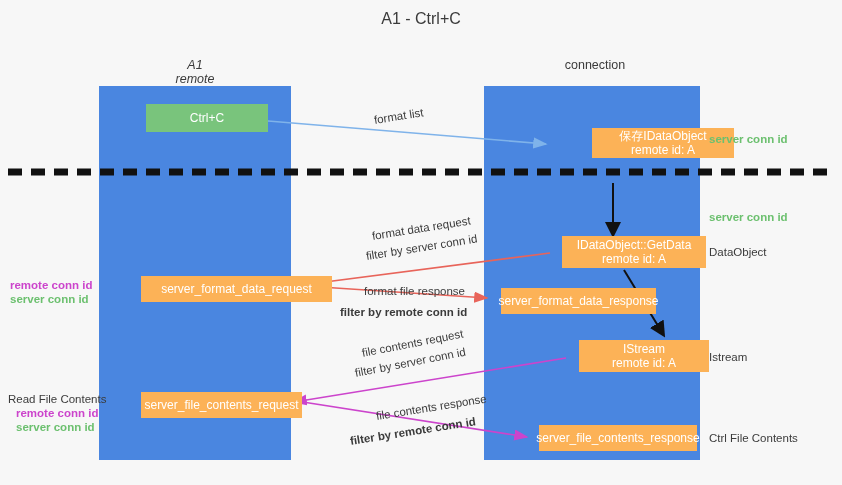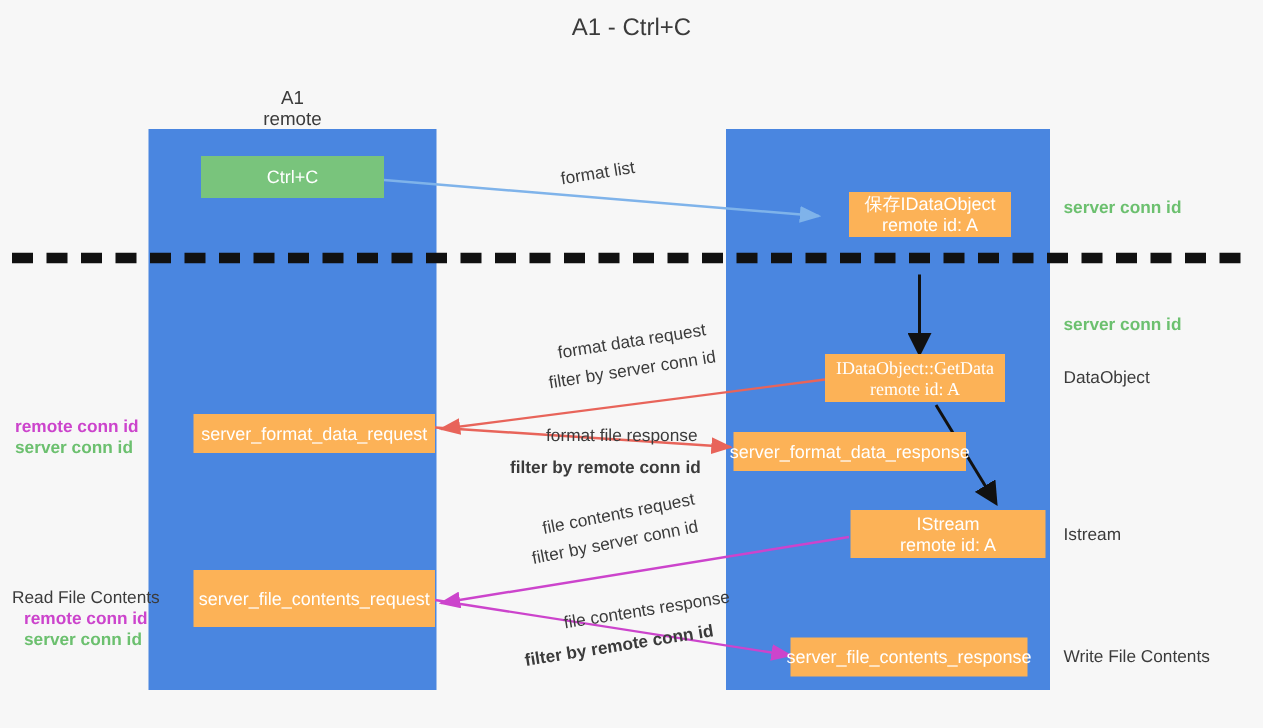--- a/index.html
+++ b/index.html
@@ -12,21 +12,21 @@
   }
   #stage{position:absolute;left:0;top:0;width:842px;height:485px;}
   svg#wires{position:absolute;left:0;top:0;width:842px;height:485px;pointer-events:none;}
 
   .lane{position:absolute;background:#4a86e0;}
   .lane-head{position:absolute;text-align:center;color:#3b3b3b;font-size:12.5px;line-height:14px;}
 
   .node{
     position:absolute;box-sizing:border-box;
     display:flex;flex-direction:column;align-items:center;justify-content:center;
-    color:#ffffff;font-size:12px;line-height:14px;text-align:center;
+    color:#ffffff;font-size:12px;line-height:14px;text-align:center;margin-left:12px;
   }
   .node.green{background:#79c47c;}
   .node.orange{background:#fcb257;}
 
   .title{
     position:absolute;text-align:center;color:#3b3b3b;
     font-size:16px;line-height:21px;
   }
 
   .lbl{position:absolute;color:#3b3b3b;font-size:11.5px;line-height:14px;white-space:nowrap;}
@@ -40,25 +40,26 @@
 </style>
 </head>
 <body>
 
 <div id="stage">
 
   <div class="title" style="left:271px;top:8px;width:300px;">
     <div>A1 - Ctrl+C</div>
   </div>
 
-  <div class="lane-head" style="left:115px;top:58px;width:160px;">
+  <div class="lane-head" style="left:115px;top:58px;width:160px;font-style:italic;">
     <div>A1</div>
     <div>remote</div>
   </div>
   <div class="lane-head" style="left:515px;top:58px;width:160px;">
+    <div>connection</div>
   </div>
 
   <div class="lane" style="left:99px;top:86px;width:192px;height:374px;"></div>
   <div class="lane" style="left:484px;top:86px;width:216px;height:374px;"></div>
 
   <svg id="wires" viewBox="0 0 842 485">
     <defs>
       <marker id="ah-blue" markerWidth="9" markerHeight="7" refX="8" refY="3.5" orient="auto">
         <polygon points="0,0 9,3.5 0,7" fill="#7fb3ea"></polygon>
       </marker>
@@ -87,35 +88,35 @@
 
     <line x1="566" y1="358" x2="294" y2="402" stroke="#cc44cc" stroke-width="1.6" marker-end="url(#ah-mag)"></line>
 
     <line x1="290" y1="400" x2="527" y2="437" stroke="#cc44cc" stroke-width="1.6" marker-end="url(#ah-mag)"></line>
   </svg>
 
   <div class="node green" style="left:134px;top:104px;width:122px;height:28px;">
     <div>Ctrl+C</div>
   </div>
 
-  <div class="node orange" style="left:129px;top:276px;width:161px;height:26px;">
+  <div class="node orange" style="left:129px;top:276px;width:191px;height:26px;">
     <div>server_format_data_request</div>
   </div>
 
-  <div class="node orange" style="left:129px;top:380px;width:161px;height:38px;">
+  <div class="node orange" style="left:129px;top:392px;width:161px;height:26px;">
     <div>server_file_contents_request</div>
   </div>
 
-  <div class="node orange" style="left:566px;top:128px;width:108px;height:30px;">
+  <div class="node orange" style="left:580px;top:128px;width:142px;height:30px;">
     <div>保存IDataObject</div>
     <div>remote id: A</div>
   </div>
 
 
-  <div class="node orange" style="left:550px;top:236px;width:120px;height:32px;font-family:Liberation Serif, serif;">
+  <div class="node orange" style="left:550px;top:236px;width:144px;height:32px;">
     <div>IDataObject::GetData</div>
     <div>remote id: A</div>
   </div>
 
   <div class="node orange" style="left:489px;top:288px;width:155px;height:26px;">
     <div>server_format_data_response</div>
   </div>
 
   <div class="node orange" style="left:567px;top:340px;width:130px;height:32px;">
     <div>IStream</div>
@@ -149,21 +150,21 @@
   <div class="lbl rot-a" style="left:376px;top:409px;">file contents response</div>
   <div class="lbl rot-a bold" style="left:350px;top:434px;">
     <span>filter by</span>
     <span class="magenta">remote conn id</span>
   </div>
 
   <div class="lbl green" style="left:709px;top:132px;">server conn id</div>
   <div class="lbl green" style="left:709px;top:210px;">server conn id</div>
   <div class="lbl" style="left:709px;top:245px;">DataObject</div>
   <div class="lbl" style="left:709px;top:350px;">Istream</div>
-  <div class="lbl" style="left:709px;top:431px;">Write File Contents</div>
+  <div class="lbl" style="left:709px;top:431px;">Ctrl File Contents</div>
 
   <div class="stack" style="left:10px;top:278px;">
     <div class="lbl magenta" style="position:relative;left:0;top:0;">remote conn id</div>
     <div class="lbl green" style="position:relative;left:0;top:0;">server conn id</div>
   </div>
 
   <div class="stack" style="left:8px;top:392px;">
     <div class="lbl" style="position:relative;left:0;top:0;">Read File Contents</div>
     <div class="lbl magenta" style="position:relative;left:8px;top:0;">remote conn id</div>
     <div class="lbl green" style="position:relative;left:8px;top:0;">server conn id</div>

